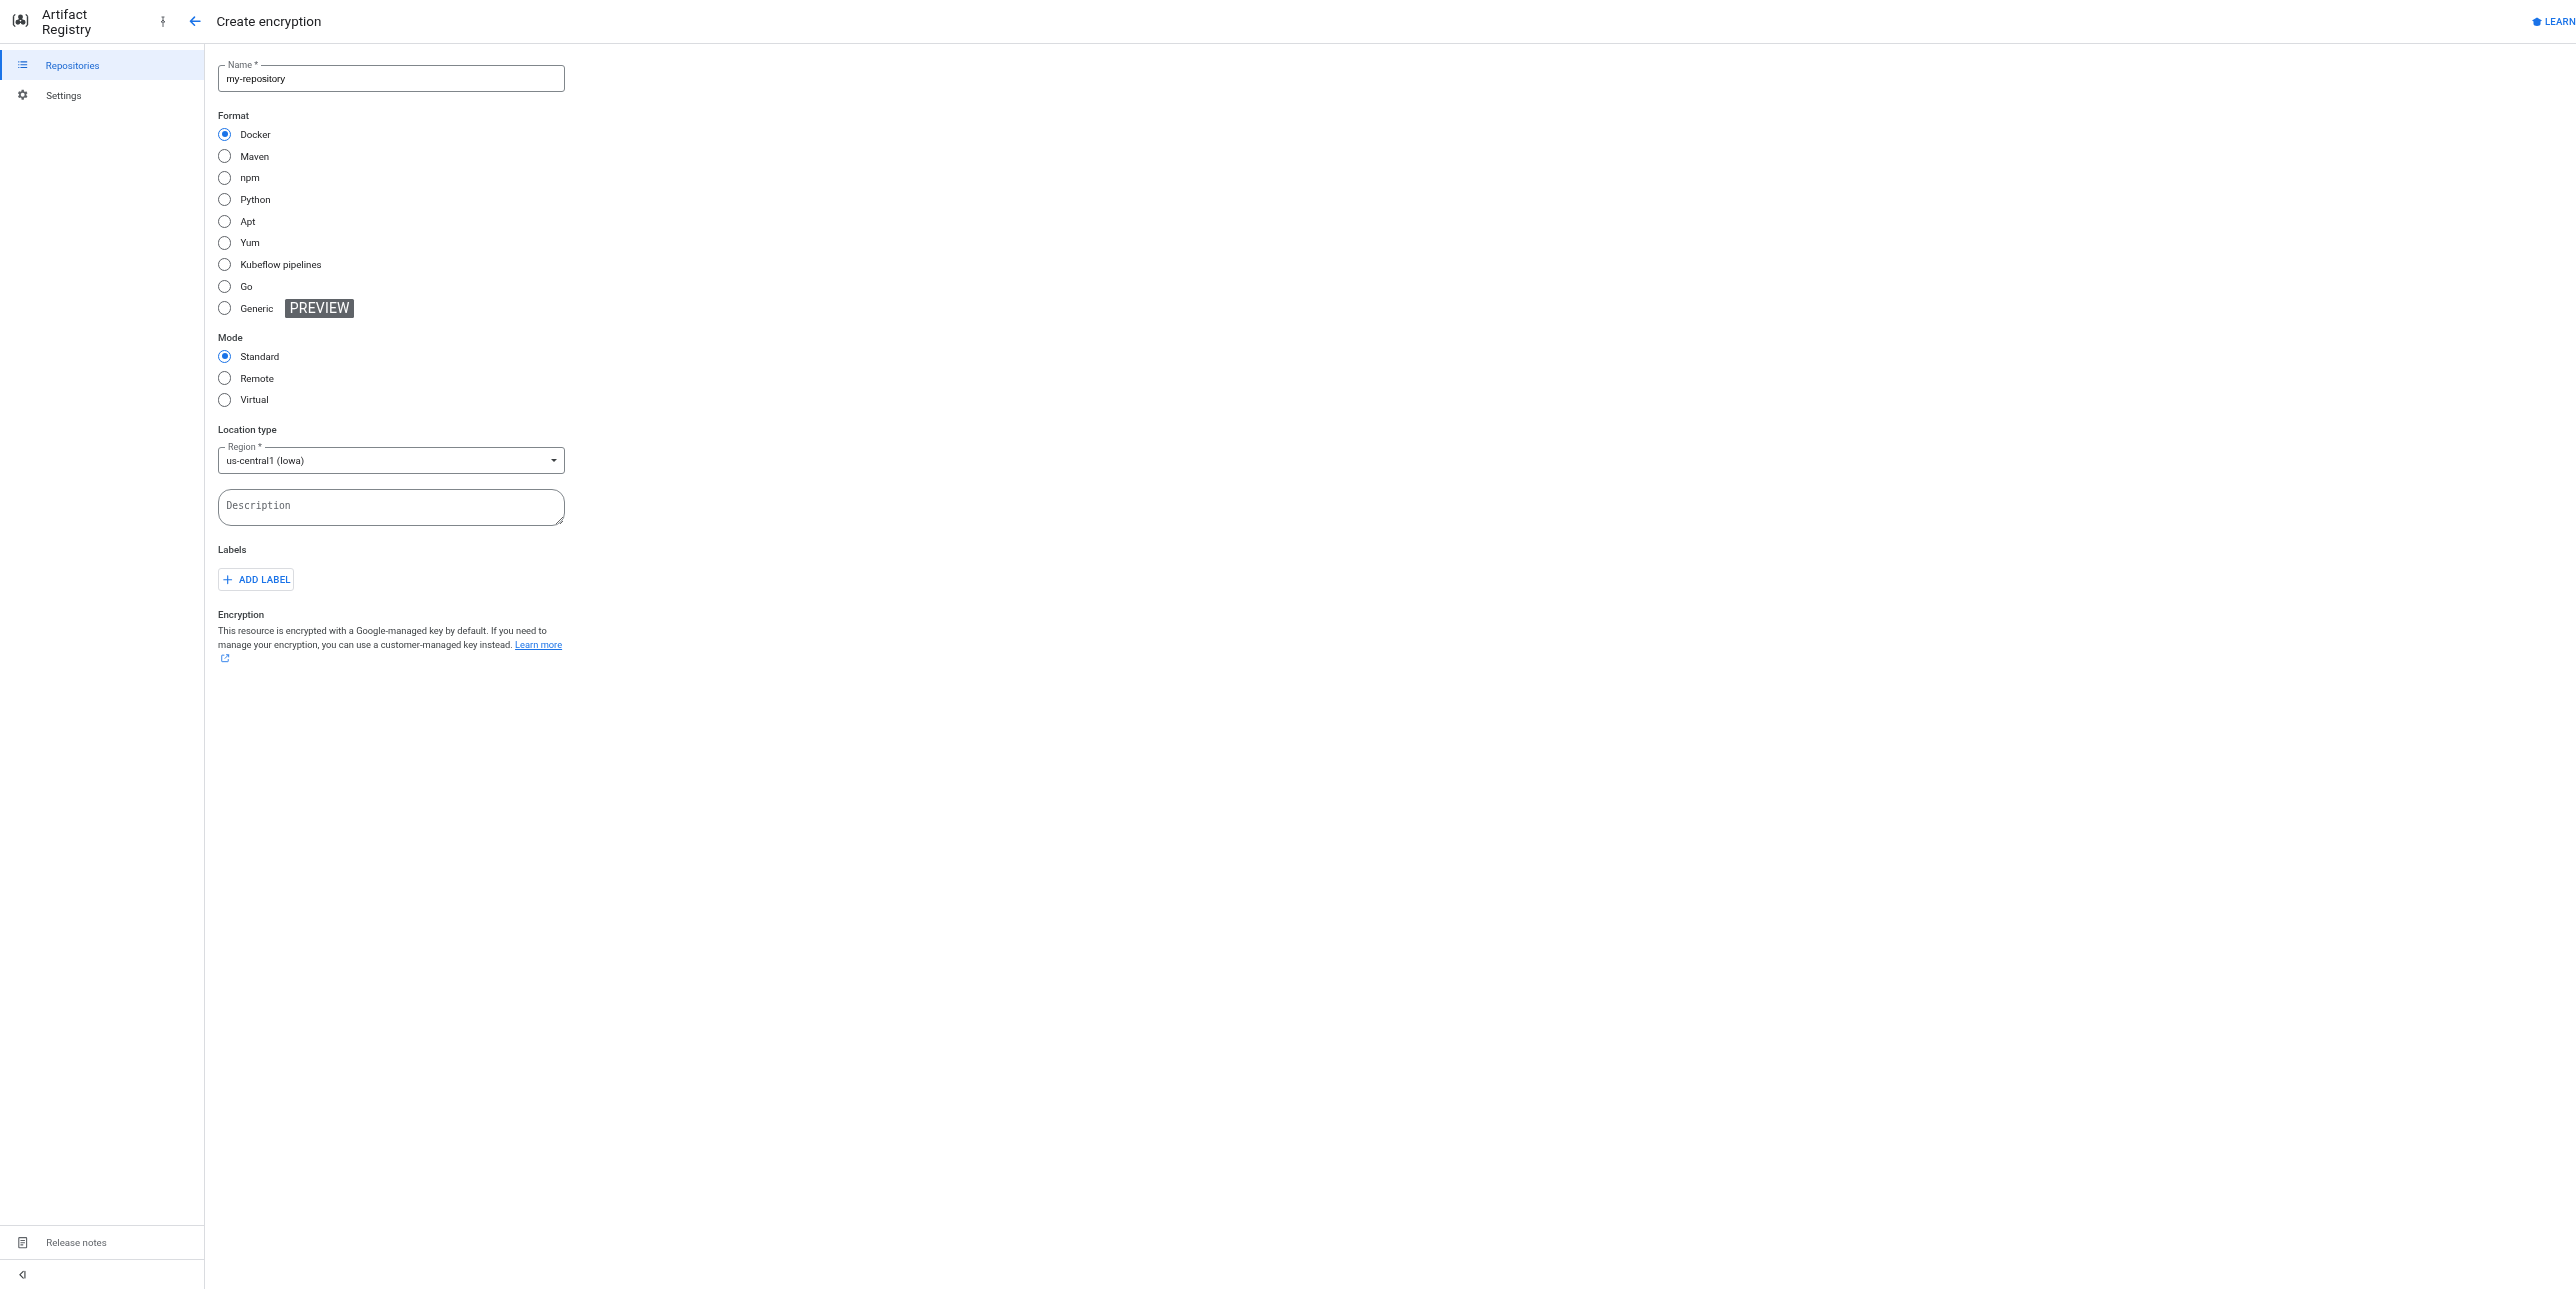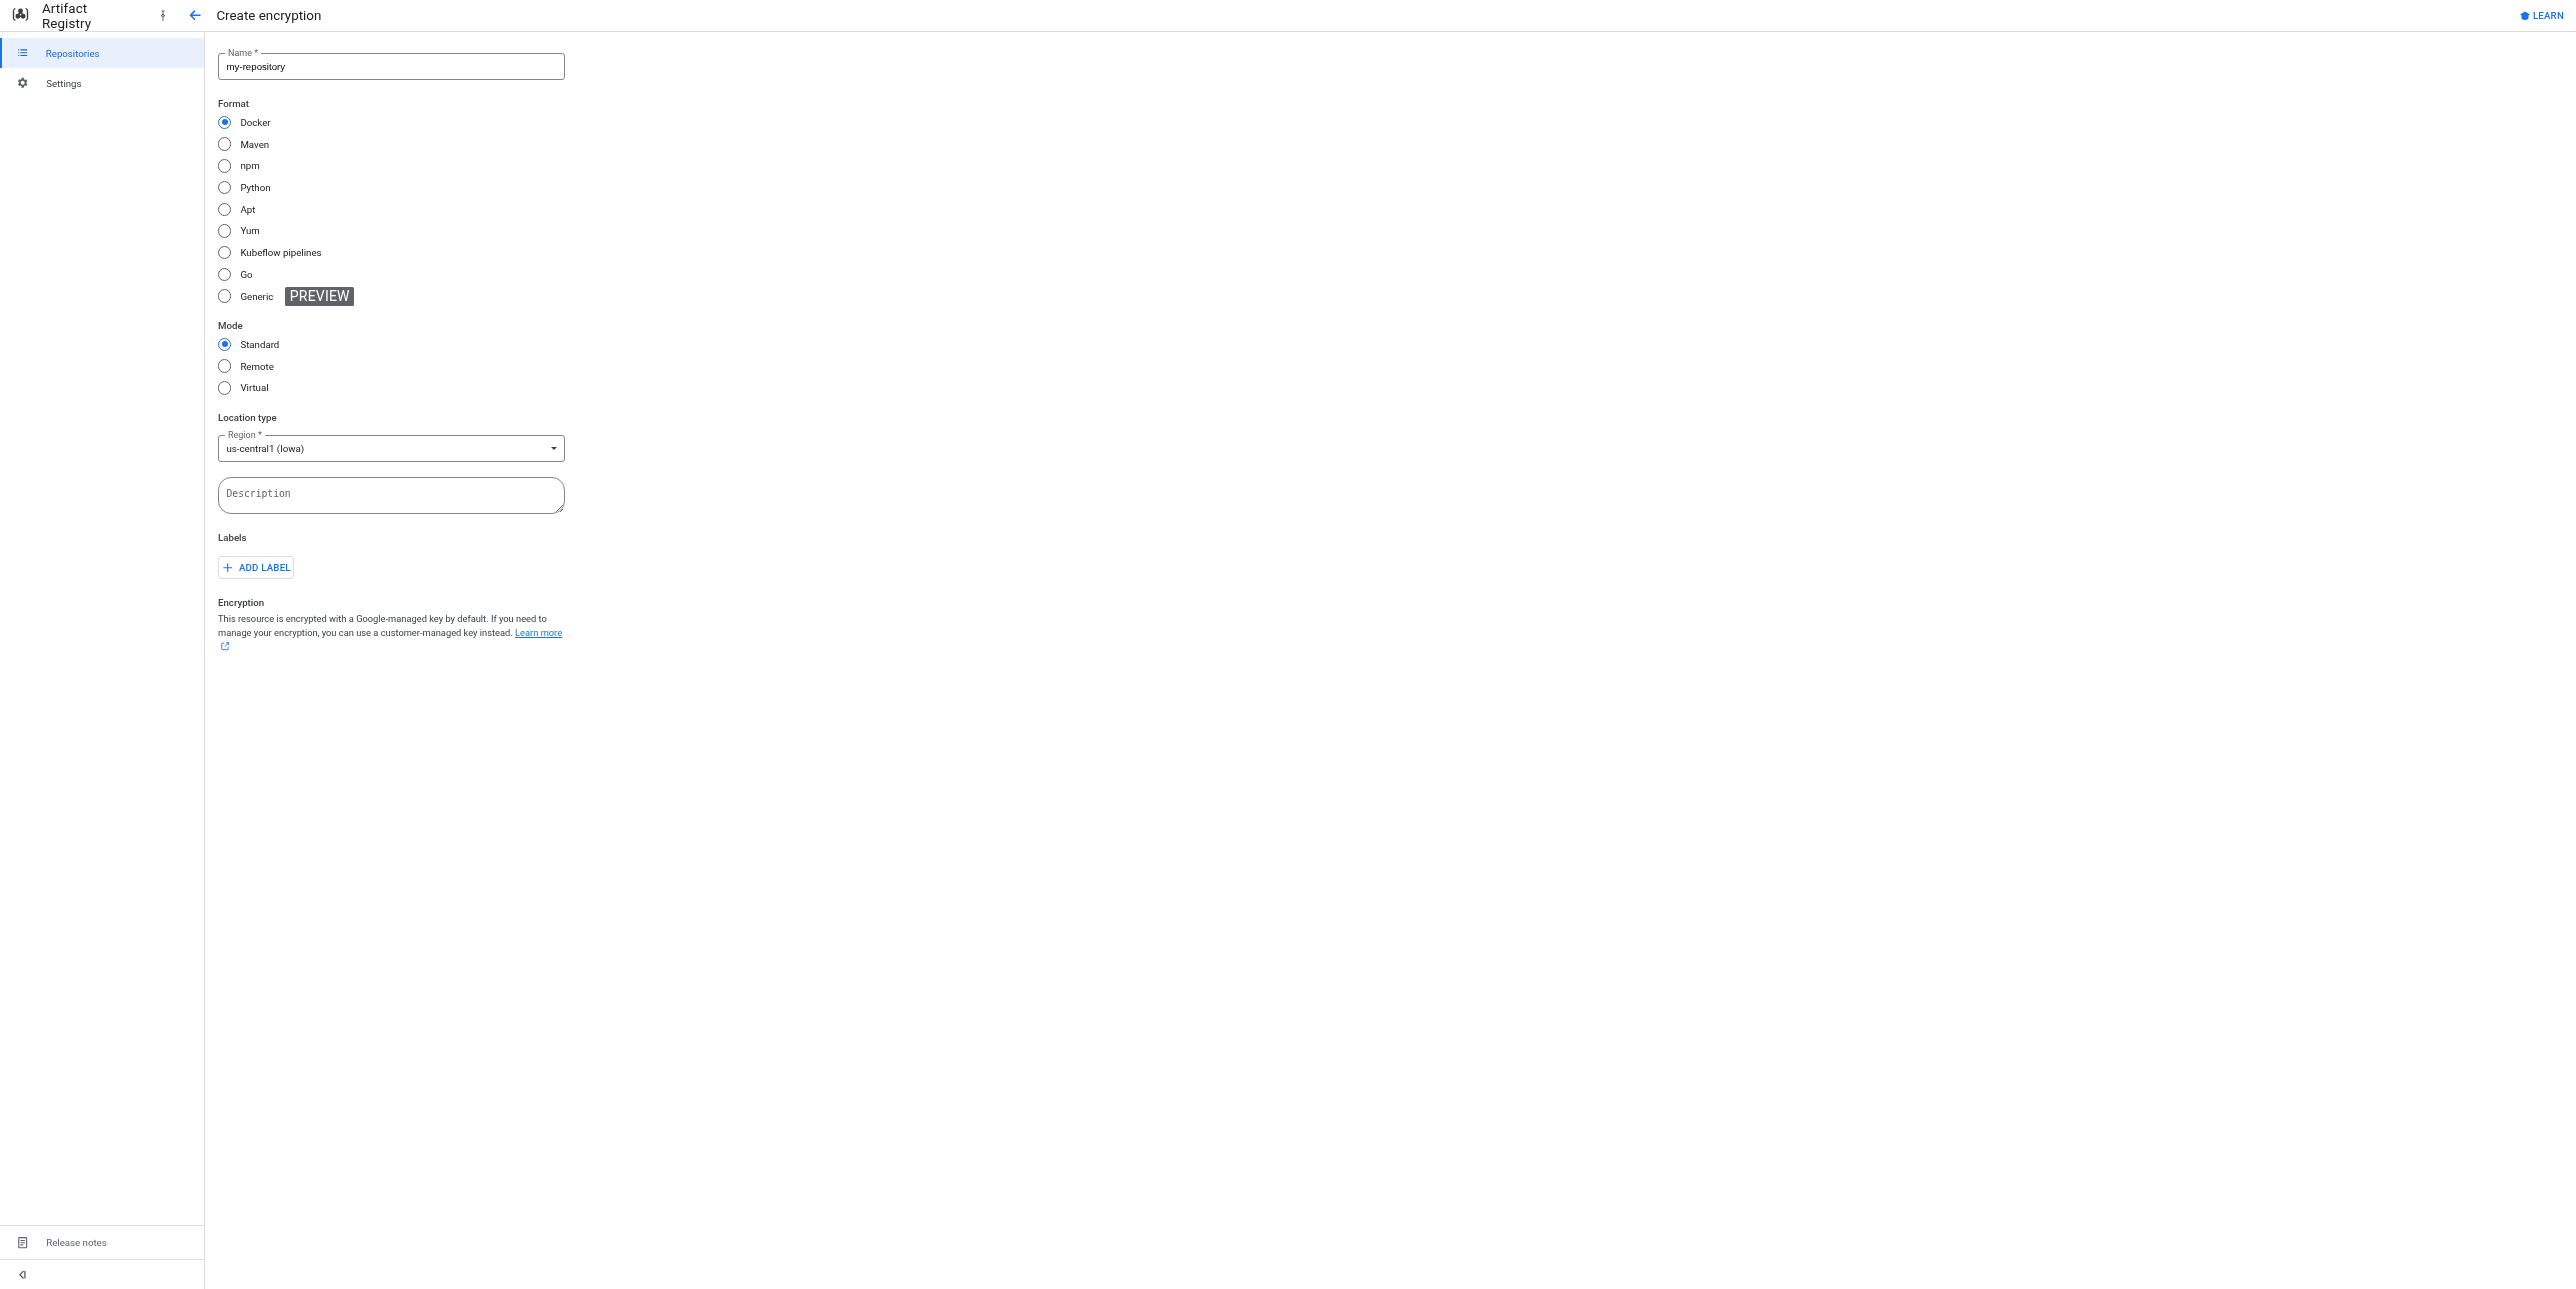--- a/index.html
+++ b/index.html
@@ -13,21 +13,21 @@
   .app {
     display: flex;
     flex-direction: column;
     height: 100vh;
     width: 100vw;
   }
   
   .topbar {
     display: flex;
     align-items: center;
-    height: 32px;
+    height: 44px;
     border-bottom: 0.7px solid #dadce0;
     flex-shrink: 0;
   }
   .topbar-left {
     display: flex;
     align-items: center;
     width: 173px;
     padding-left: 10.4px;
     gap: 4.5px;
   }
@@ -41,21 +41,21 @@
     flex: 1;
     display: flex;
     align-items: center;
     padding-left: 13.4px;
     gap: 12px;
   }
   .back-btn {
     width: 18px; height: 18px; color: #1a73e8; cursor: pointer; display:flex;align-items:center;justify-content:center;
   }
   .page-title { font-size: 13.4px; }
-  .topbar-right { display: flex; align-items: flex-end; padding-right: 12px; }
+  .topbar-right { display: flex; align-items: flex-end; }
   .learn-btn {
     display: flex; align-items: center; gap: 1.5px;
     color: #1a73e8; font-size: 9.7px; font-weight: 500; letter-spacing: 0.2px;
     cursor: pointer;
   }
   
   .body {
     flex: 1;
     display: flex;
     min-height: 0;

